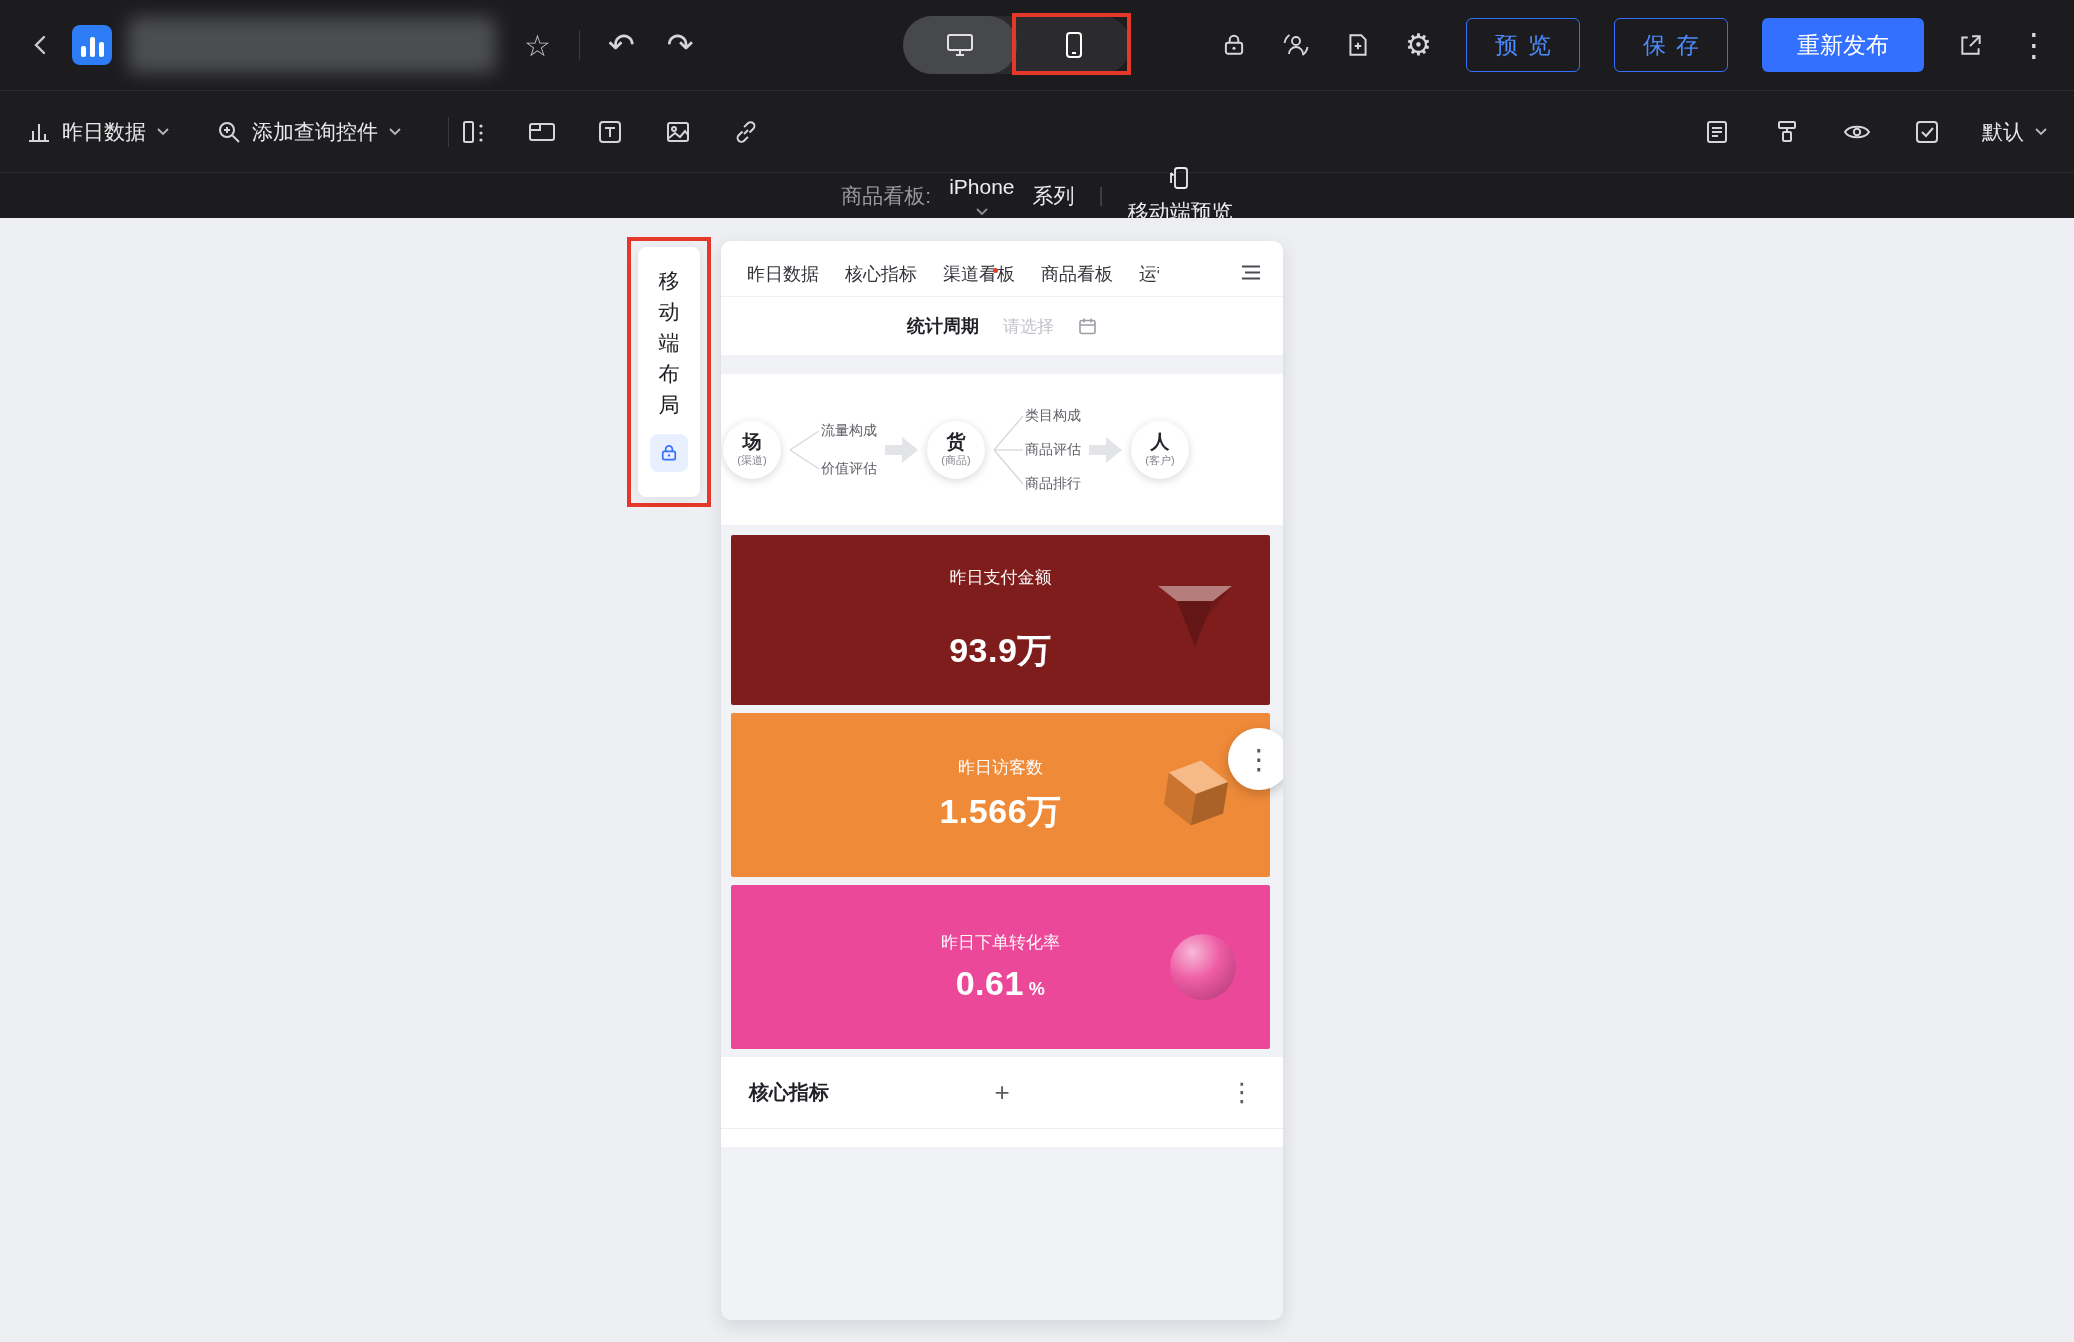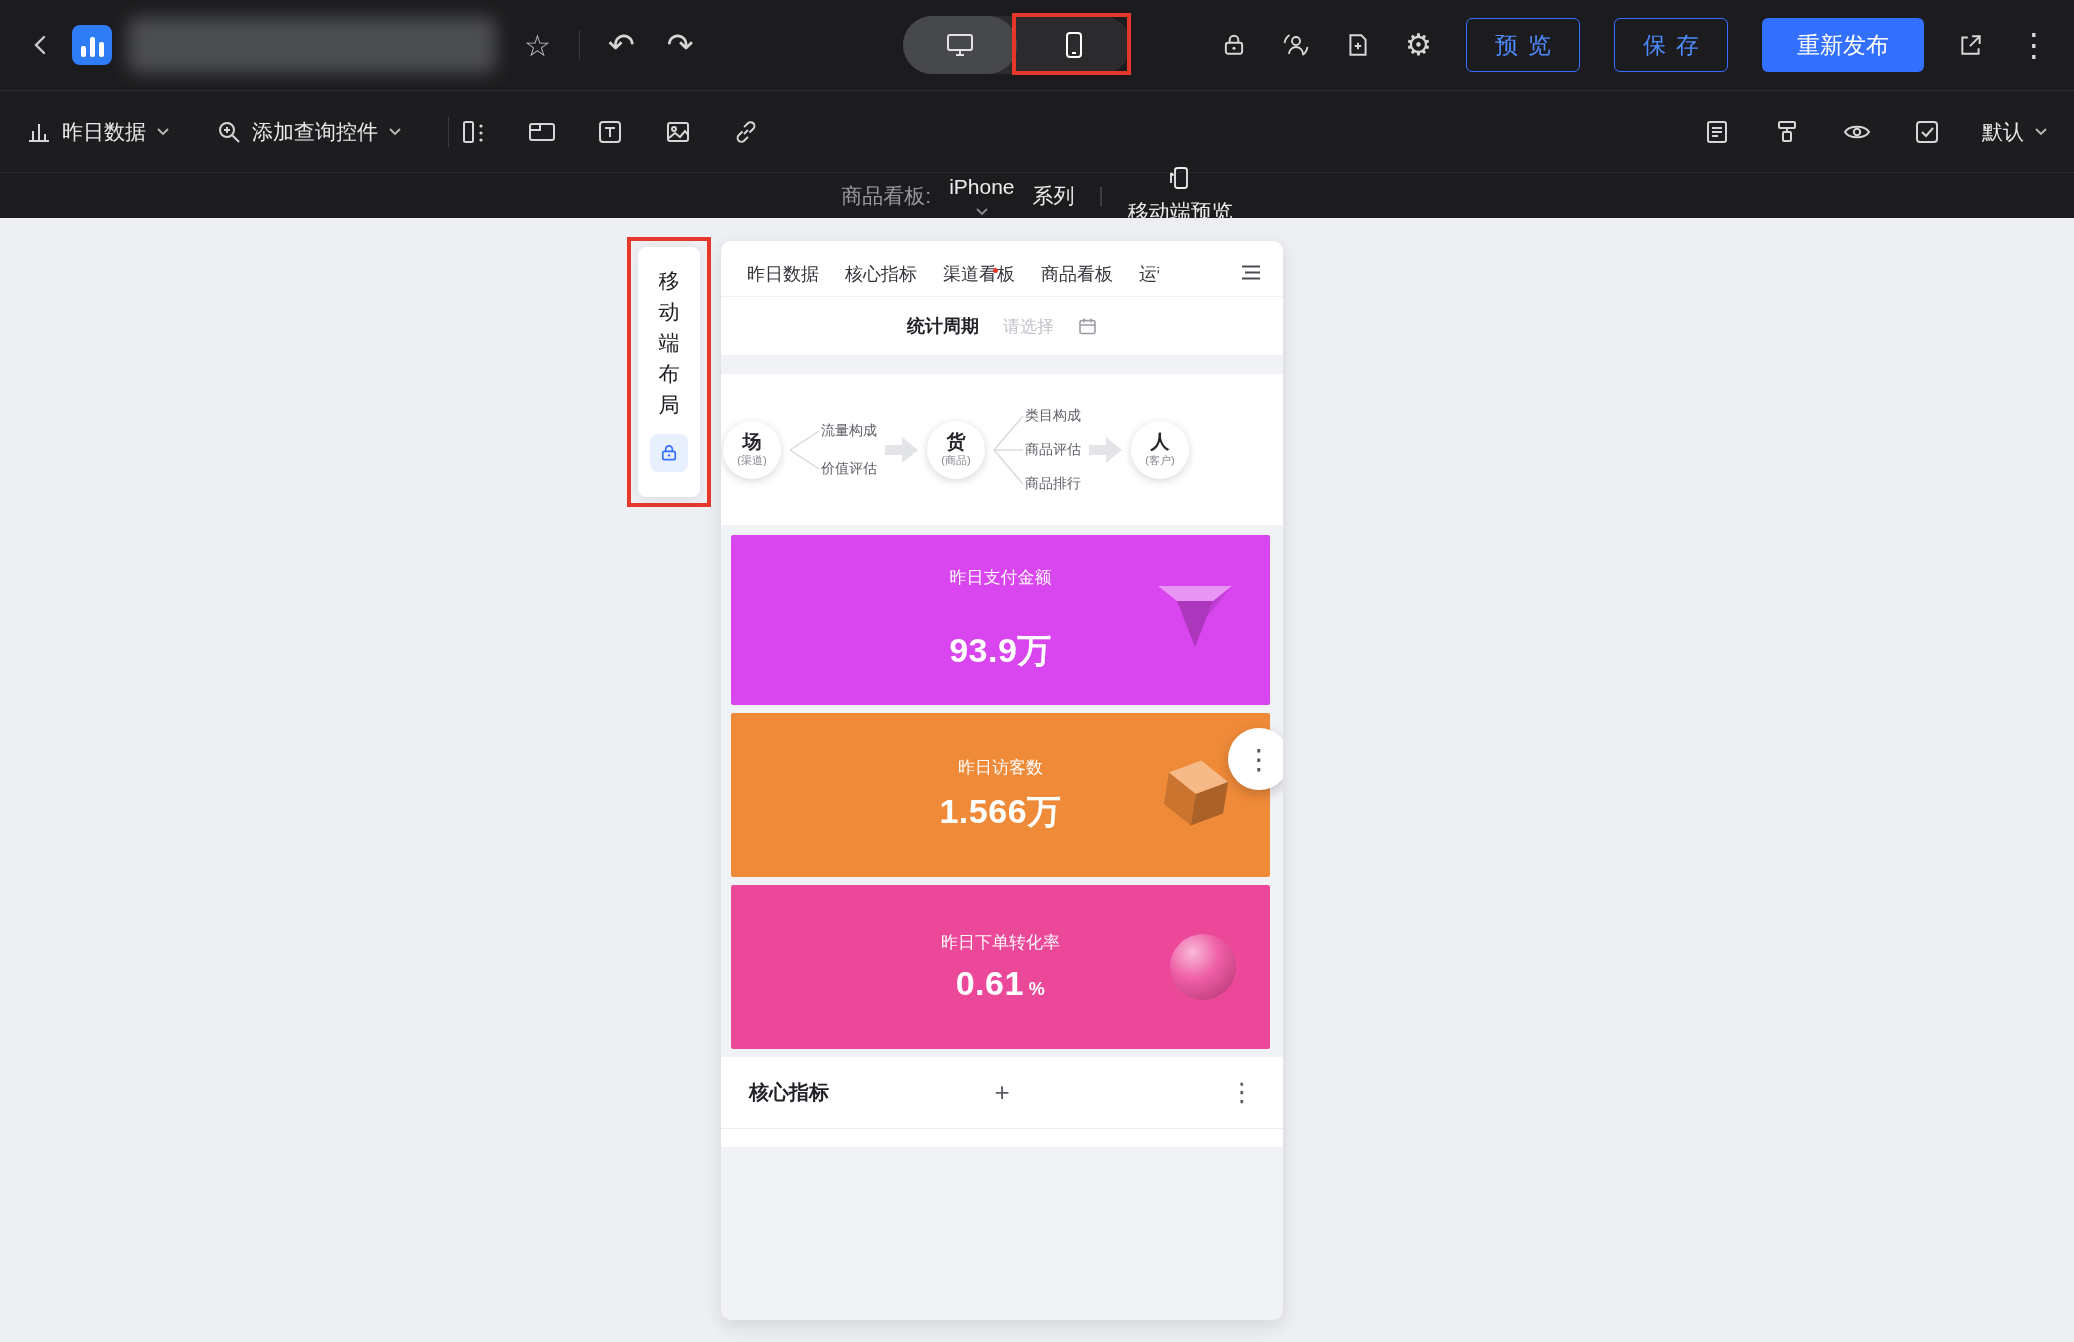--- a/index.html
+++ b/index.html
@@ -375,21 +375,21 @@
         </svg>
         <div class="fnode">
           <div class="fmain">人</div>
           <div class="fsub">(客户)</div>
         </div>
       </div>
 
     <div class="gap10"></div>
 
     <div class="cards">
-        <div class="kpi" style="background: #d946ef; gap: 29px;">
+        <div class="kpi" style="background: #7f1d1d; gap: 29px;">
           <div class="kpi-title">昨日支付金额</div>
           <div class="kpi-value">93.9万</div>
           <div class="kpi-icon"><svg width="82" height="70" viewBox="0 0 82 70">
               <polygon points="4,3 78,3 59,18 23,18" fill="rgba(255,255,255,.45)"></polygon>
               <polygon points="23,18 59,18 41,64" fill="rgba(0,0,0,.22)"></polygon>
               <polygon points="59,18 78,3 53,34" fill="rgba(0,0,0,.12)"></polygon>
             </svg></div>
         </div>
         <div class="kpi" style="background: rgb(239, 138, 57);">
           <div class="kpi-title">昨日访客数</div>

